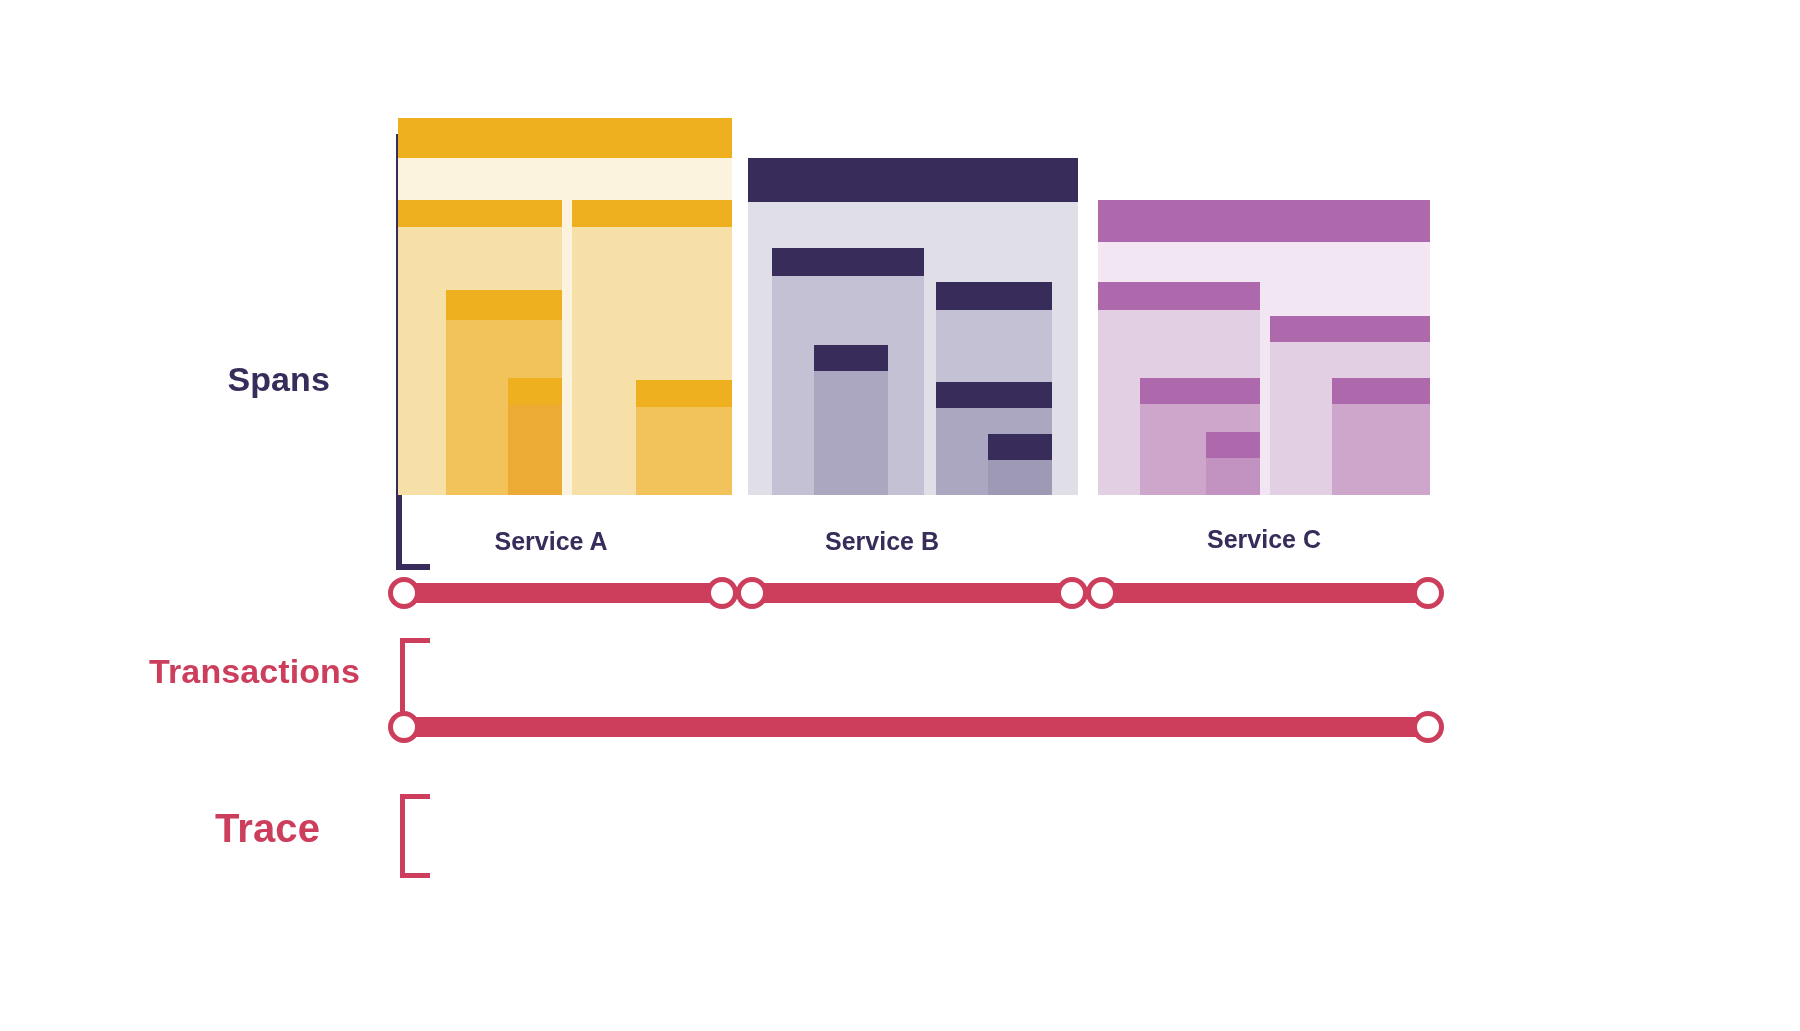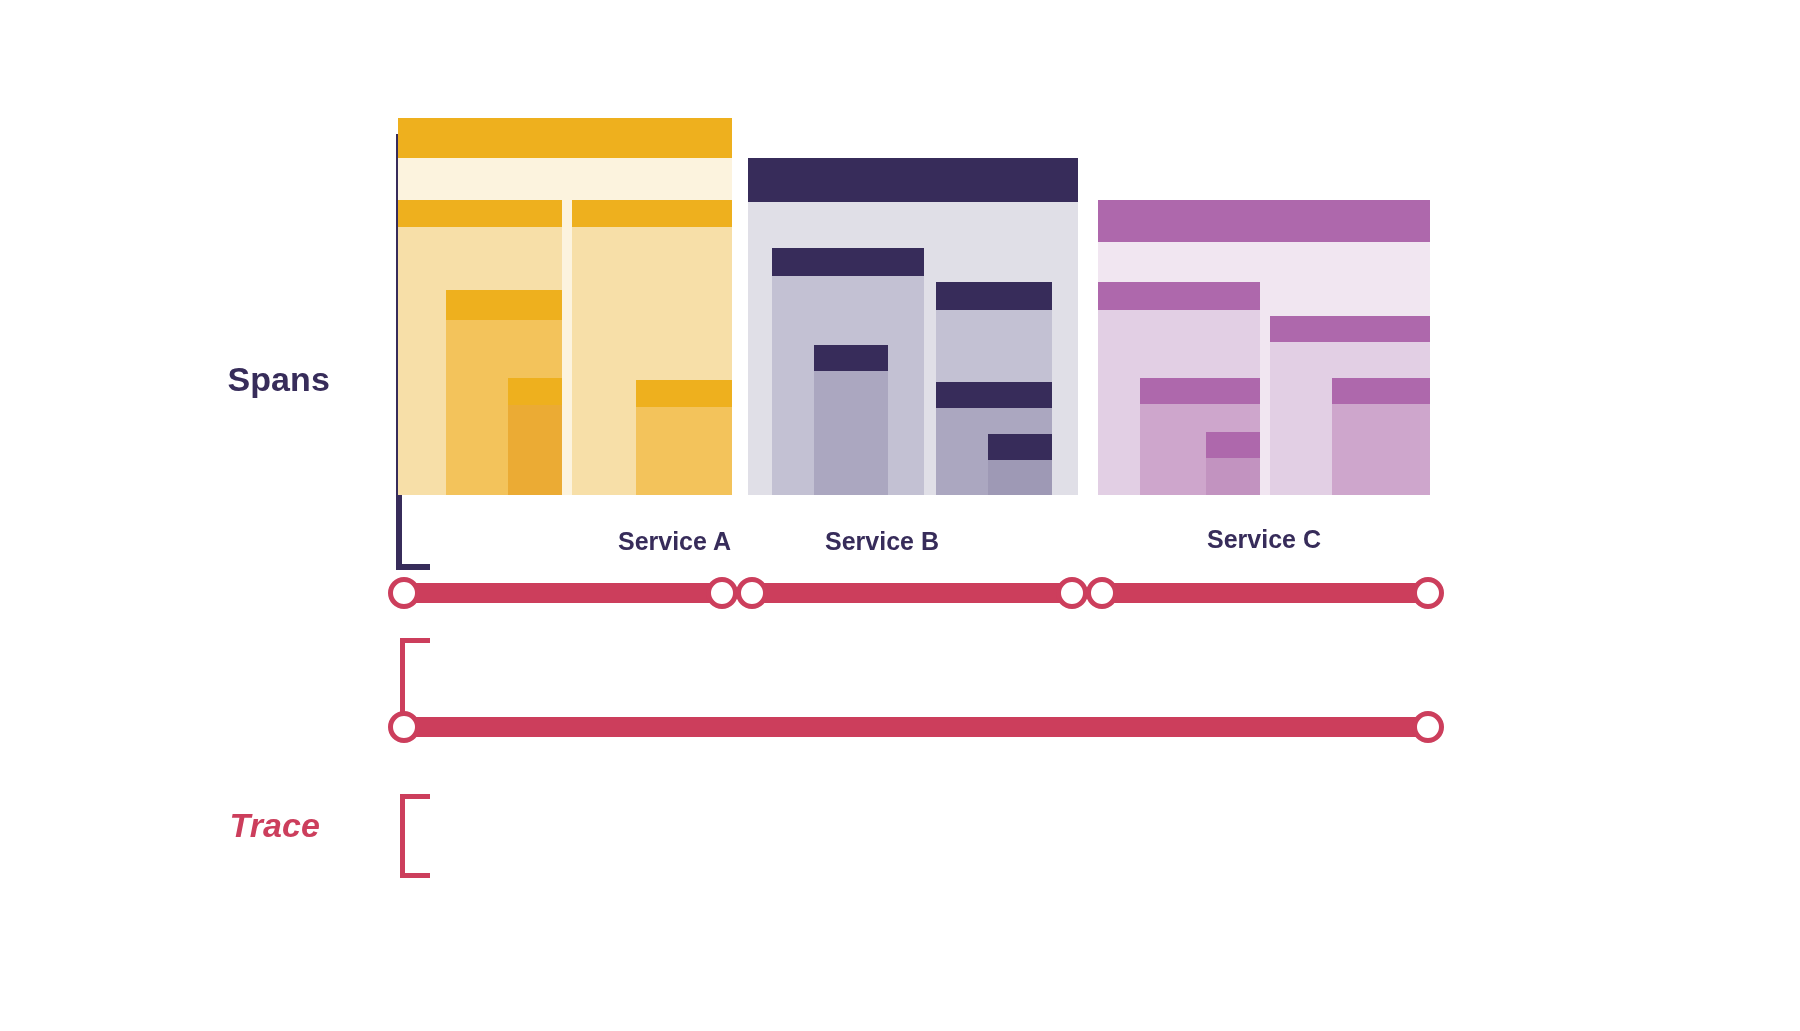--- a/index.html
+++ b/index.html
@@ -24,21 +24,21 @@
   #label-spans{
     left:0;top:360px;width:330px;
     font-size:34px;color:#372C5A;
   }
   #label-transactions{
     left:0;top:652px;width:360px;
     font-size:34px;color:#CC3E5C;
   }
   #label-trace{
     left:0;top:806px;width:320px;
-    font-size:34px;color:#CC3E5C;font-style:italic;
+    font-size:40px;color:#CC3E5C;
   }
 
   
   .bracket{position:absolute;box-sizing:border-box;}
   #bracket-spans{
     left:396px;top:134px;width:34px;height:436px;
     border-left:6px solid #372C5A;
     border-top:6px solid #372C5A;
     border-bottom:6px solid #372C5A;
     border-right:none;
@@ -81,20 +81,21 @@
     width:32px;height:32px;
   }
 </style>
 </head>
 <body>
 
 <div id="stage">
 
   <div class="row-label" id="label-spans">Spans</div>
 
+  <div class="row-label" id="label-transactions">Transactions</div>
 
   <div class="row-label" id="label-trace">Trace</div>
 
   <div class="bracket" id="bracket-spans"></div>
   <div class="bracket" id="bracket-transactions"></div>
   <div class="bracket" id="bracket-trace"></div>
 
   <div id="spans-layer">
       <div class="span-group" style="position: absolute; left: 0px; top: 0px; width: 100%; height: 100%;">
         <div class="span-block" style="left: 398px; top: 118px; width: 334px; height: 377px;">
@@ -170,21 +171,21 @@
           <div class="span-body" style="top: 26px; height: 91px; background: rgb(206, 166, 204);"></div>
         </div>
         <div class="span-block" style="left: 1206px; top: 432px; width: 54px; height: 63px;">
           <div class="span-head" style="height: 26px; background: rgb(174, 104, 172);"></div>
           <div class="span-body" style="top: 26px; height: 37px; background: rgb(194, 147, 192);"></div>
         </div>
       </div>
     </div>
 
   <div id="captions-layer">
-      <div class="service-caption" style="left: 397px; top: 527px; width: 334px; text-align: right;">Service A</div>
+      <div class="service-caption" style="left: 384px; top: 527px; width: 334px;">Service A</div>
       <div class="service-caption" style="left: 717px; top: 527px; width: 330px;">Service B</div>
       <div class="service-caption" style="left: 1098px; top: 525px; width: 332px;">Service C</div>
     </div>
 
   <div id="transactions-layer">
       <div class="tl-bar" style="left: 400px; top: 583px; width: 328px; height: 20px;"></div>
       <div class="tl-dot" style="left: 388px; top: 577px;"></div>
       <div class="tl-dot" style="left: 706px; top: 577px;"></div>
       <div class="tl-bar" style="left: 748px; top: 583px; width: 328px; height: 20px;"></div>
       <div class="tl-dot" style="left: 736px; top: 577px;"></div>

